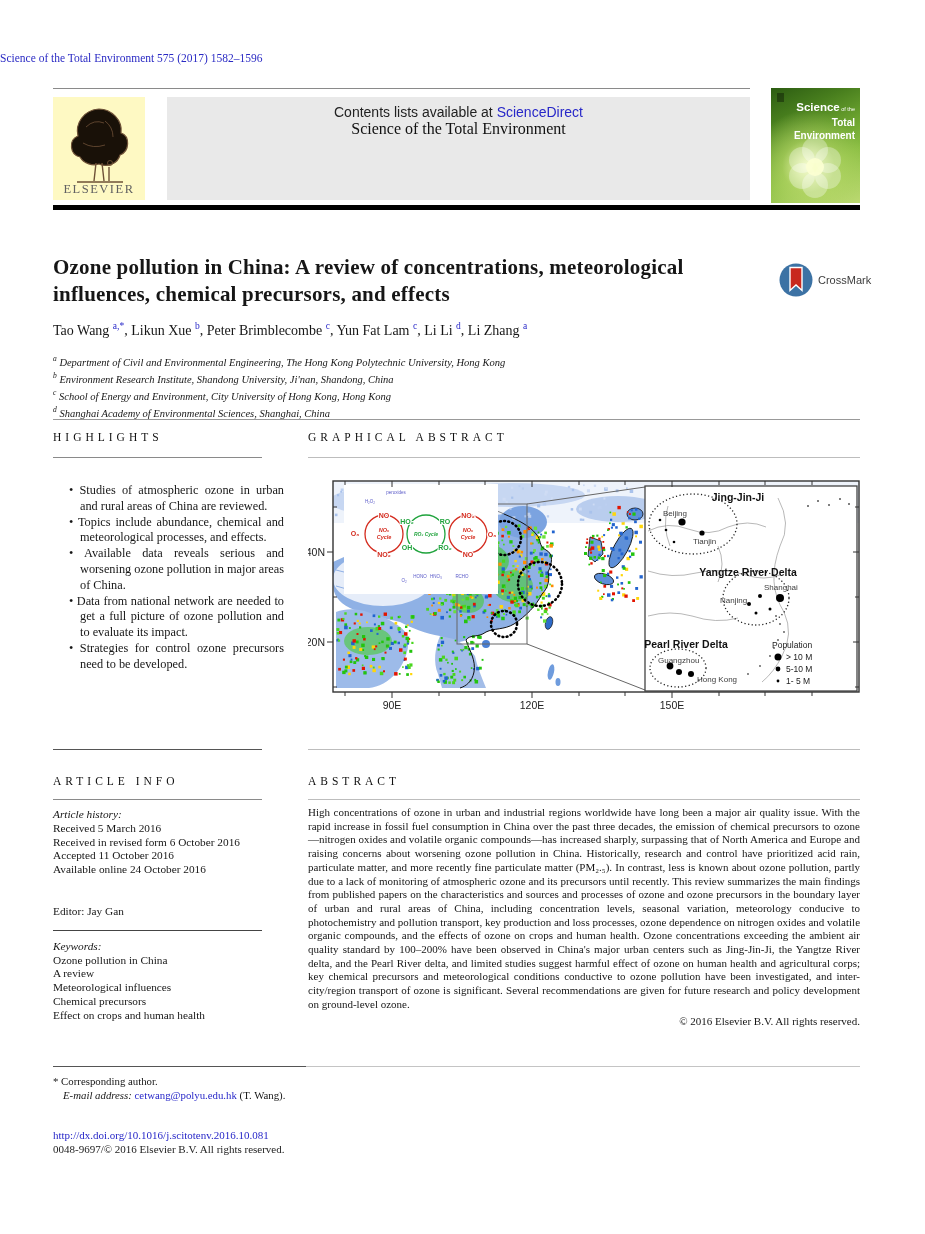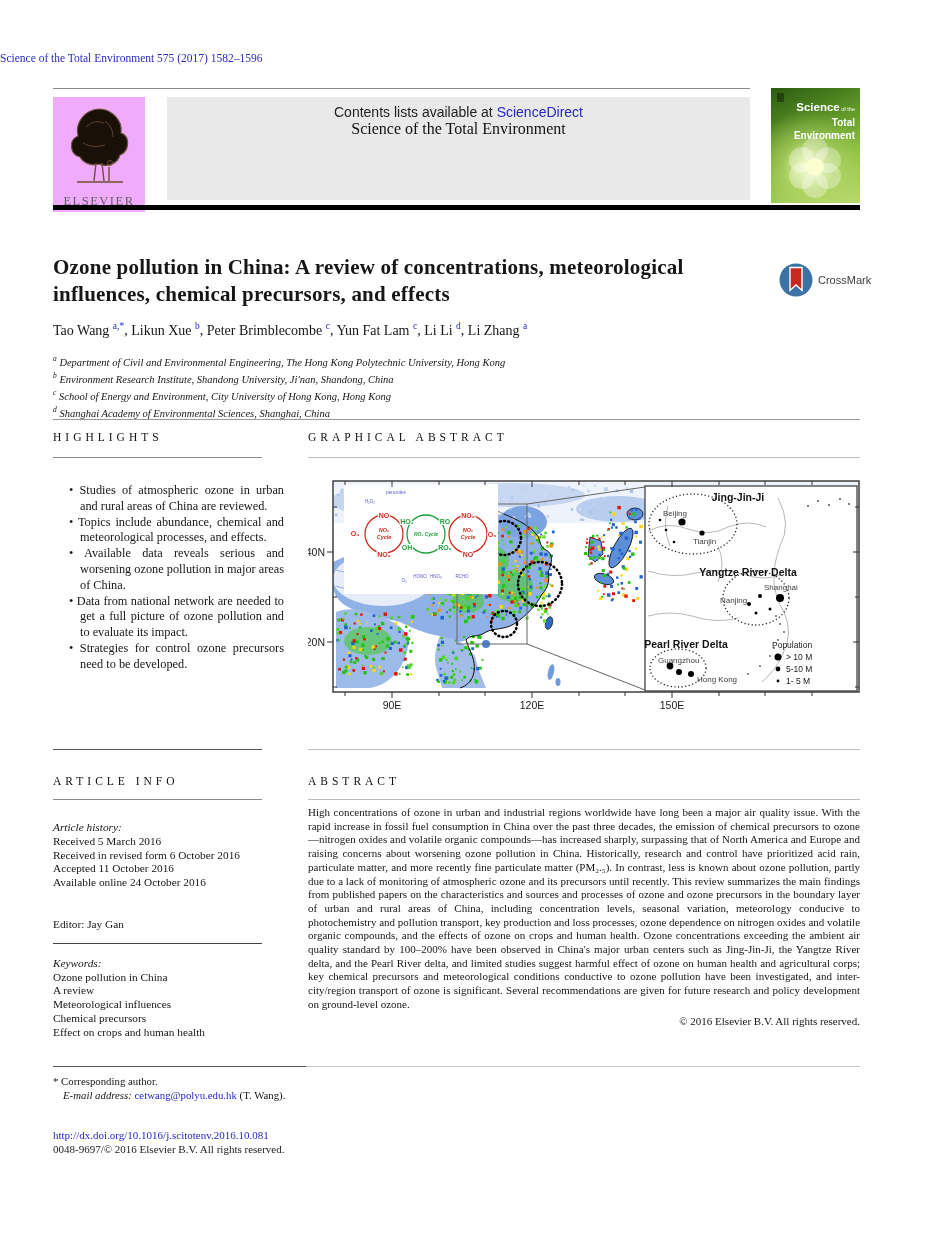--- a/index.html
+++ b/index.html
@@ -2,21 +2,21 @@
 <html><head>
 <meta charset="utf-8">
 <style>
   html,body{margin:0;padding:0;background:#fff;}
   body{width:925px;height:1234px;position:relative;font-family:"Liberation Serif",serif;color:#161616;overflow:hidden;}
   .abs{position:absolute;}
   a,.link{color:#2727c8;text-decoration:none;}
   
   .citation{top:52px;left:0;width:925px;text-align:left;font-size:11.5px;color:#2a2ac4;}
   .rule1{top:88px;left:53px;width:697px;height:1px;background:#8a8a8a;}
-  .elslogo{top:97px;left:53px;width:92px;height:115px;background:#f0abfc;text-align:center;}
+  .elslogo{top:97px;left:53px;width:92px;height:103px;background:#fef9c3;text-align:center;}
   .elslogo .lbl{position:absolute;bottom:3px;width:100%;color:#616161;font-size:12.5px;letter-spacing:1.5px;}
   .masthead{top:97px;left:167px;width:583px;height:103px;background:#e9e9e9;text-align:center;font-family:"Liberation Sans",sans-serif;}
   .contents{margin-top:7px;font-size:14px;color:#222;}
   .jtitle{font-size:16px;color:#111;font-family:"Liberation Serif",serif;}
   .homepage{margin-top:13px;font-size:11.5px;letter-spacing:1.5px;color:#222;}
   .cover{top:88px;left:771px;width:89px;height:115px;background:
     radial-gradient(circle at 42% 68%, rgba(248,255,190,.95) 0%, rgba(190,220,110,.55) 28%, rgba(120,170,60,0) 60%),
     linear-gradient(155deg,#2c5c12 0%,#477d1d 22%,#6ba32f 45%,#8cbf44 65%,#a8cf5e 85%,#bcd972 100%);
     overflow:hidden;}
   .cover .ct{position:absolute;top:12px;right:5px;text-align:right;color:#fff;font-family:"Liberation Sans",sans-serif;line-height:11px;}
@@ -42,21 +42,21 @@
   .highlights li{padding-left:11px;text-indent:-11px;margin:0;}
   .highlights li::before{content:"• ";}
   .gafig{top:476px;left:308px;width:552px;height:252px;}
   .mrl{top:749px;left:53px;width:209px;height:1px;background:#555;}
   .mrr{top:749px;left:308px;width:552px;height:1px;background:#bdbdbd;}
   .h-ai{top:775px;left:53px;} .h-ab{top:775px;left:308px;}
   .hr-ai{top:799px;left:53px;width:209px;height:1px;background:#8a8a8a;}
   .hr-ab{top:799px;left:308px;width:552px;height:1px;background:#bdbdbd;}
   
   .artinfo{top:808px;left:53px;width:247px;font-size:11.3px;line-height:13.8px;}
-  .artinfo .it{font-style:italic;margin-top:13px;}
+  .artinfo .it{font-style:italic;}
   .artinfo .editor{margin-top:28px;}
   .kwrule{width:209px;height:1px;background:#444;margin:11px 0 9px 0;}
   
   .abstract{top:806px;left:308px;width:552px;font-size:11px;line-height:13.7px;text-align:justify;}
   .copyright{text-align:right;margin-top:3px;}
   
   .frl{top:1066px;left:53px;width:807px;height:1px;background:#c4c4c4;}
   .frd{top:1066px;left:53px;width:253px;height:1px;background:#555;}
   .footnote{top:1074px;left:53px;font-size:10.8px;line-height:14px;}
   .footnote .ind{margin-left:10px;}

